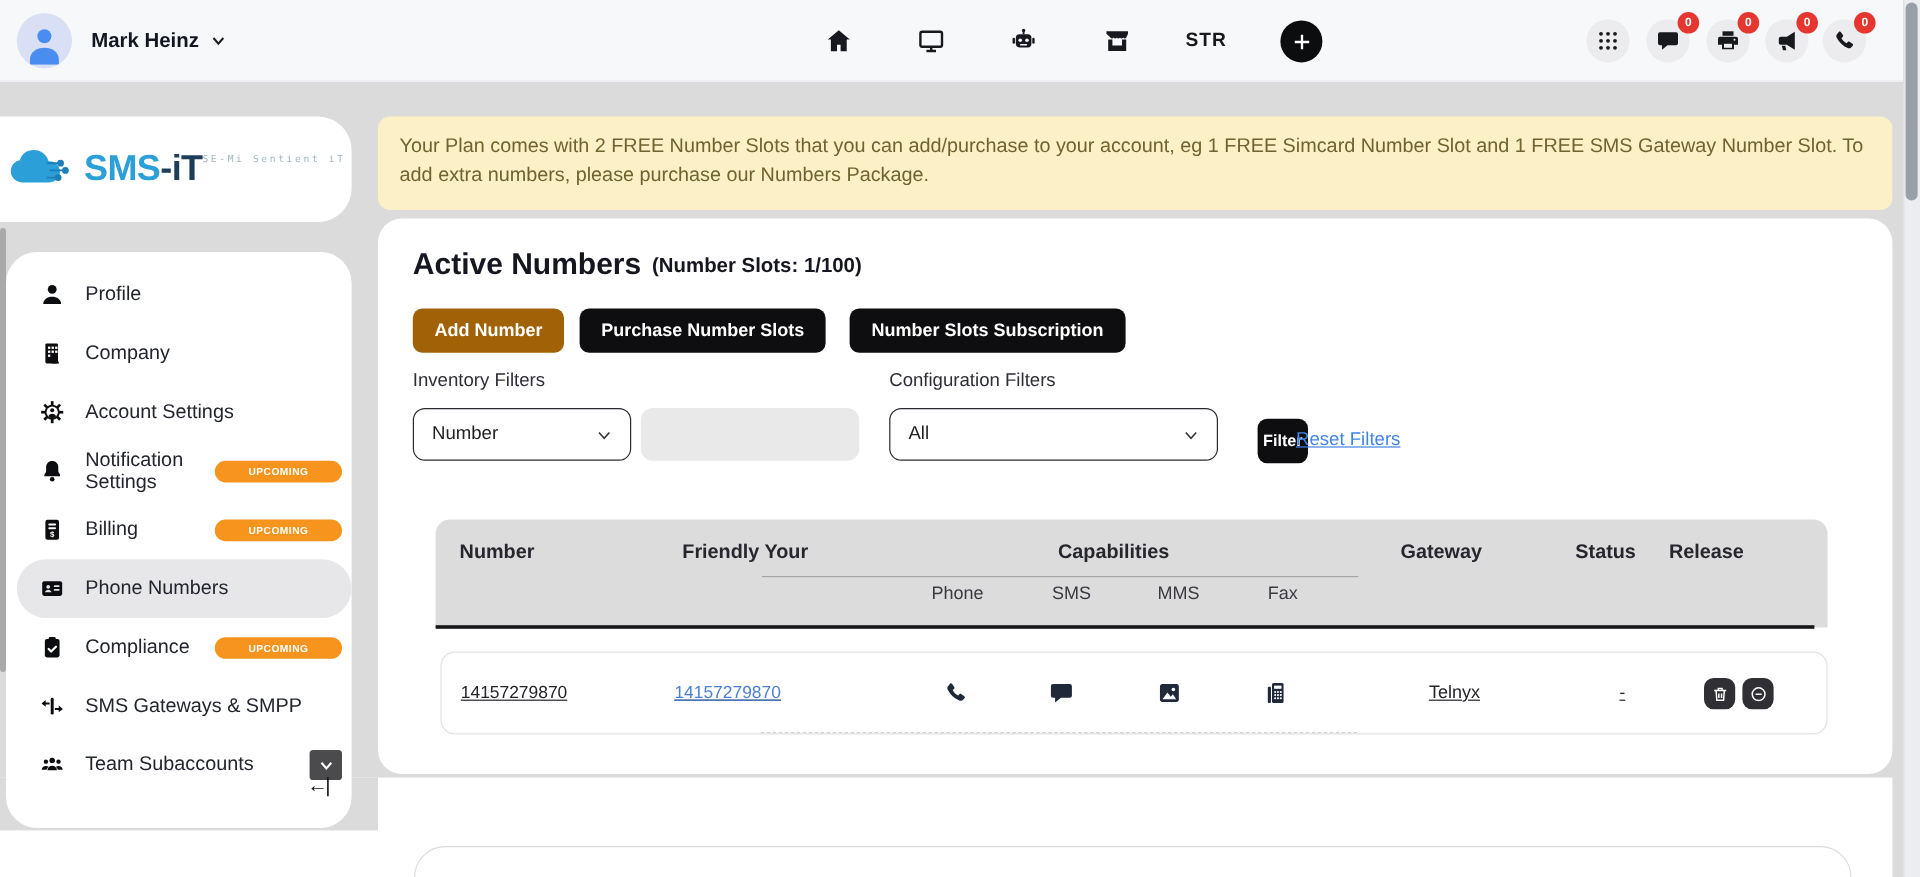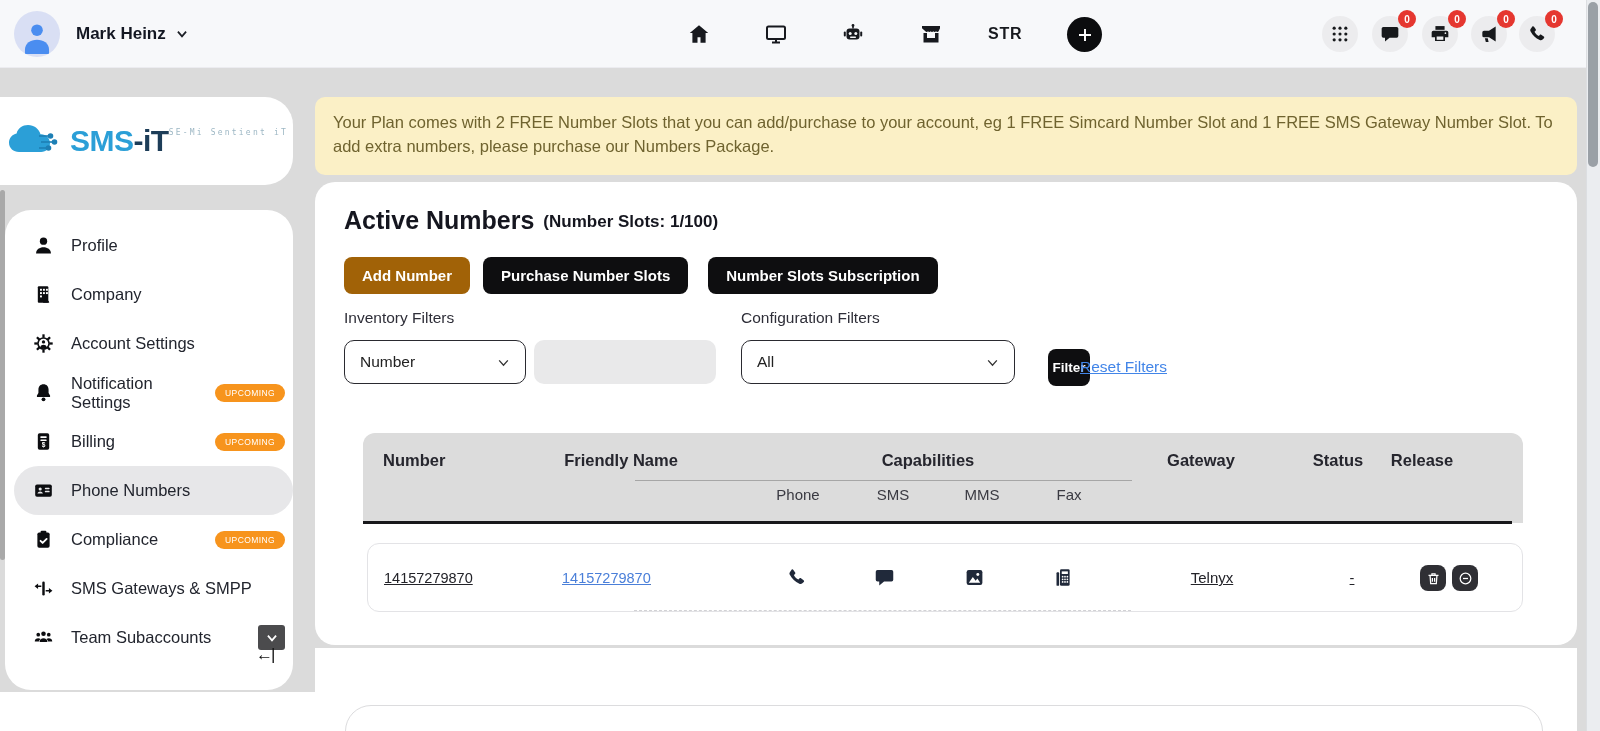--- a/index.html
+++ b/index.html
@@ -42,21 +42,21 @@
   .logo-text { display:flex; line-height:1; }
   .logo-line1 { font-size:30px; font-weight:800; letter-spacing:-.5px; }
   .logo-sms { color:#2b9fd7; }
   .logo-it { color:#1d3d58; }
   .logo-tagline { font-family:"DejaVu Sans Mono",monospace; font-size:8px; letter-spacing:2.2px; color:#9db7c4; margin-top:3px; }
   .menu-card { left:5px; top:210px; width:288px; height:480px; background:#fff; border-radius:26px; padding-top:11px; }
   .menu-item { height:49px; display:flex; align-items:center; gap:17px; padding:0 8px 0 27px; cursor:pointer; font-size:16.5px; color:#22252e; }
   .menu-item .mi-ic { width:22px; height:22px; color:#0c0d10; flex:none; display:flex; align-items:center; justify-content:center; }
   .menu-item .mi-ic svg { width:21px; height:21px; }
   .menu-item.active { background:#e7e7e9; border-radius:26px; margin-left:9px; padding-left:18px; }
-  .up-badge { margin-left:auto; background:#f7941d; color:#fff; font-size:8.5px; font-weight:400; letter-spacing:.4px; padding:4px 10px; border-radius:9px; }
+  .up-badge { margin-left:auto; background:#f7941d; color:#fff; font-size:8.5px; font-weight:700; letter-spacing:.4px; padding:4px 28px; border-radius:9px; }
   .exp-btn { margin-left:auto; width:27px; height:25px; background:#4b4b4d; border-radius:3px; color:#fff; display:flex; align-items:center; justify-content:center; cursor:pointer; }
   .exp-btn svg { width:14px; height:14px; }
   .collapse-ctrl { left:256px; top:645px; font-size:17px; color:#111; letter-spacing:-2px; cursor:pointer; }
 
   
   .banner { left:315px; top:97px; width:1262px; height:78px; background:#fbf0c6; border-radius:10px; padding:13px 18px; color:#6f632f; font-size:16.5px; line-height:24px; }
 
   
   .main-card { left:315px; top:182px; width:1262px; height:463px; background:#fff; border-radius:20px; }
   .title-row { position:absolute; left:29px; top:24px; display:flex; align-items:center; gap:9px; }
@@ -376,21 +376,21 @@
     <span>All</span>
     <svg viewBox="0 0 24 24" fill="none" stroke="currentColor" stroke-width="2.4">
         <polyline points="4 8 12 17 20 8"></polyline>
       </svg>
   </div>
   <button class="filter-btn">Filter</button>
   <a class="reset-link">Reset Filters</a>
 
   <div class="tbl-head">
     <span class="th" style="left:20px; text-align:left">Number</span>
-    <span class="th" style="left:158px; width:200px">Friendly Name</span>
+    <span class="th" style="left:158px; width:200px">Friendly Your</span>
     <span class="th" style="left:465px; width:200px">Capabilities</span>
     <span class="cap-line"></span>
     <span class="th-sub" style="left:385px">Phone</span>
     <span class="th-sub" style="left:480px">SMS</span>
     <span class="th-sub" style="left:569px">MMS</span>
     <span class="th-sub" style="left:656px">Fax</span>
     <span class="th" style="left:758px; width:160px">Gateway</span>
     <span class="th" style="left:915px; width:120px">Status</span>
     <span class="th" style="left:999px; width:120px">Release</span>
   </div>

